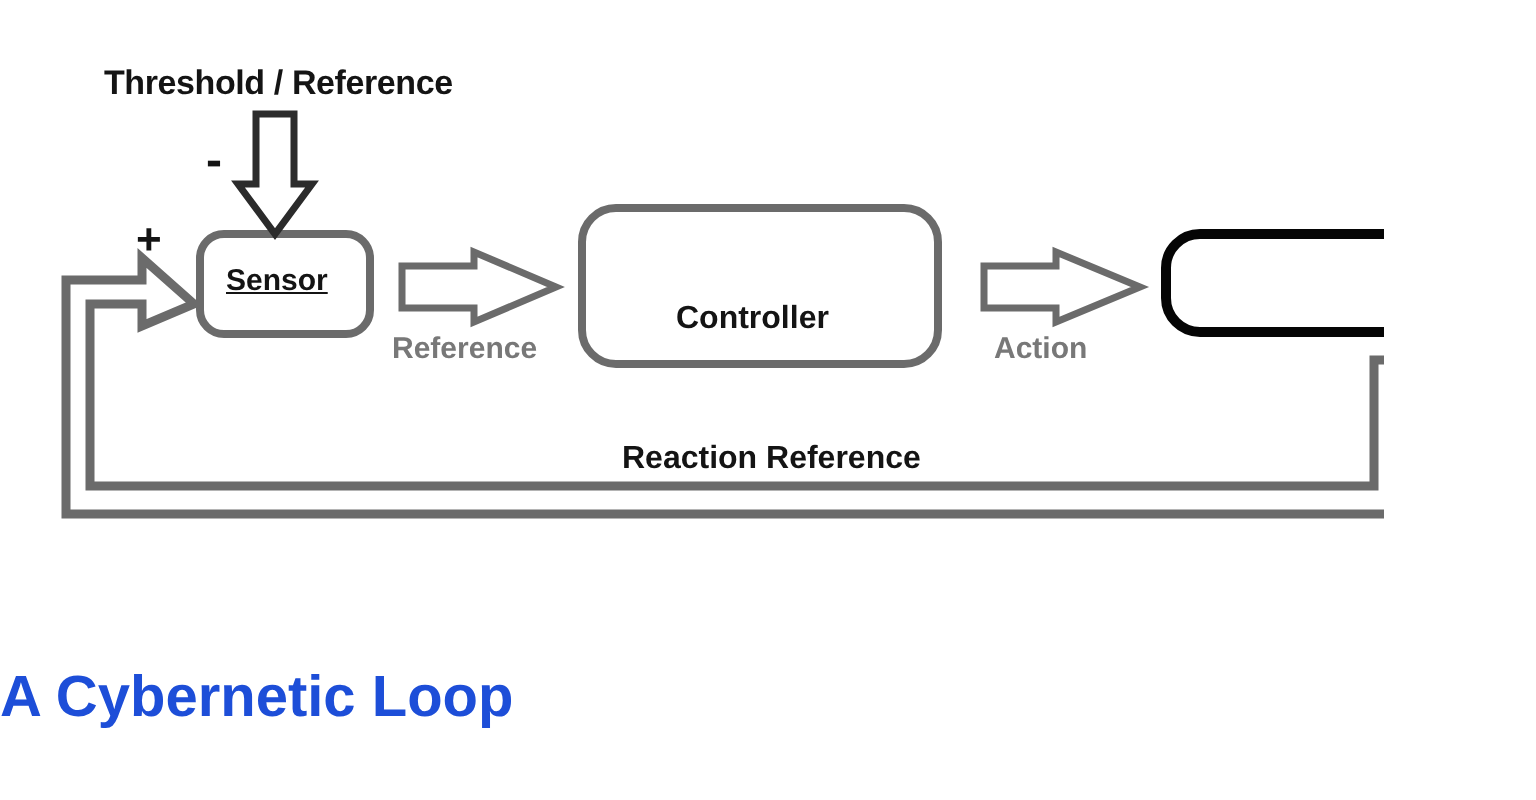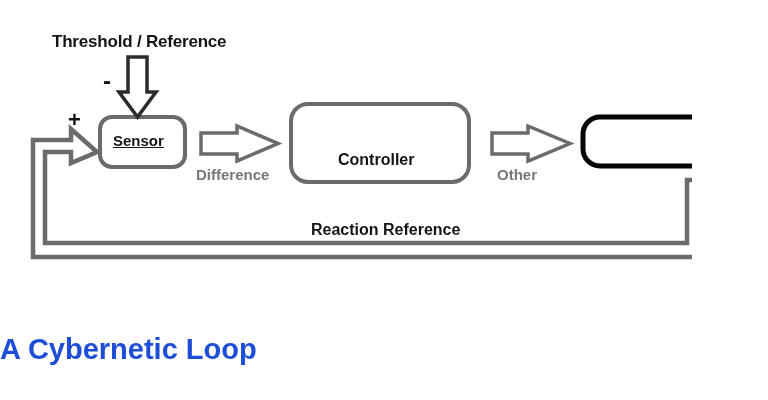--- a/index.html
+++ b/index.html
@@ -142,24 +142,24 @@
   </svg>
 
   <div class="lbl lbl-dark" id="label-threshold">Threshold / Reference</div>
 
   <div class="lbl lbl-dark" id="label-minus">-</div>
 
   <div class="lbl lbl-dark" id="label-plus">+</div>
 
   <div class="lbl lbl-dark" id="label-sensor">Sensor</div>
 
-  <div class="lbl lbl-gray" id="label-difference">Difference</div>
+  <div class="lbl lbl-gray" id="label-difference">Reference</div>
 
   <div class="lbl lbl-dark" id="label-controller">Controller</div>
 
-  <div class="lbl lbl-gray" id="label-action">Other</div>
+  <div class="lbl lbl-gray" id="label-action">Action</div>
 
 
   <div class="lbl lbl-dark" id="label-reaction-feedback">Reaction Reference</div>
 
   <div id="diagram-title">A Cybernetic Loop</div>
 
 </div>
 
 </body></html>

